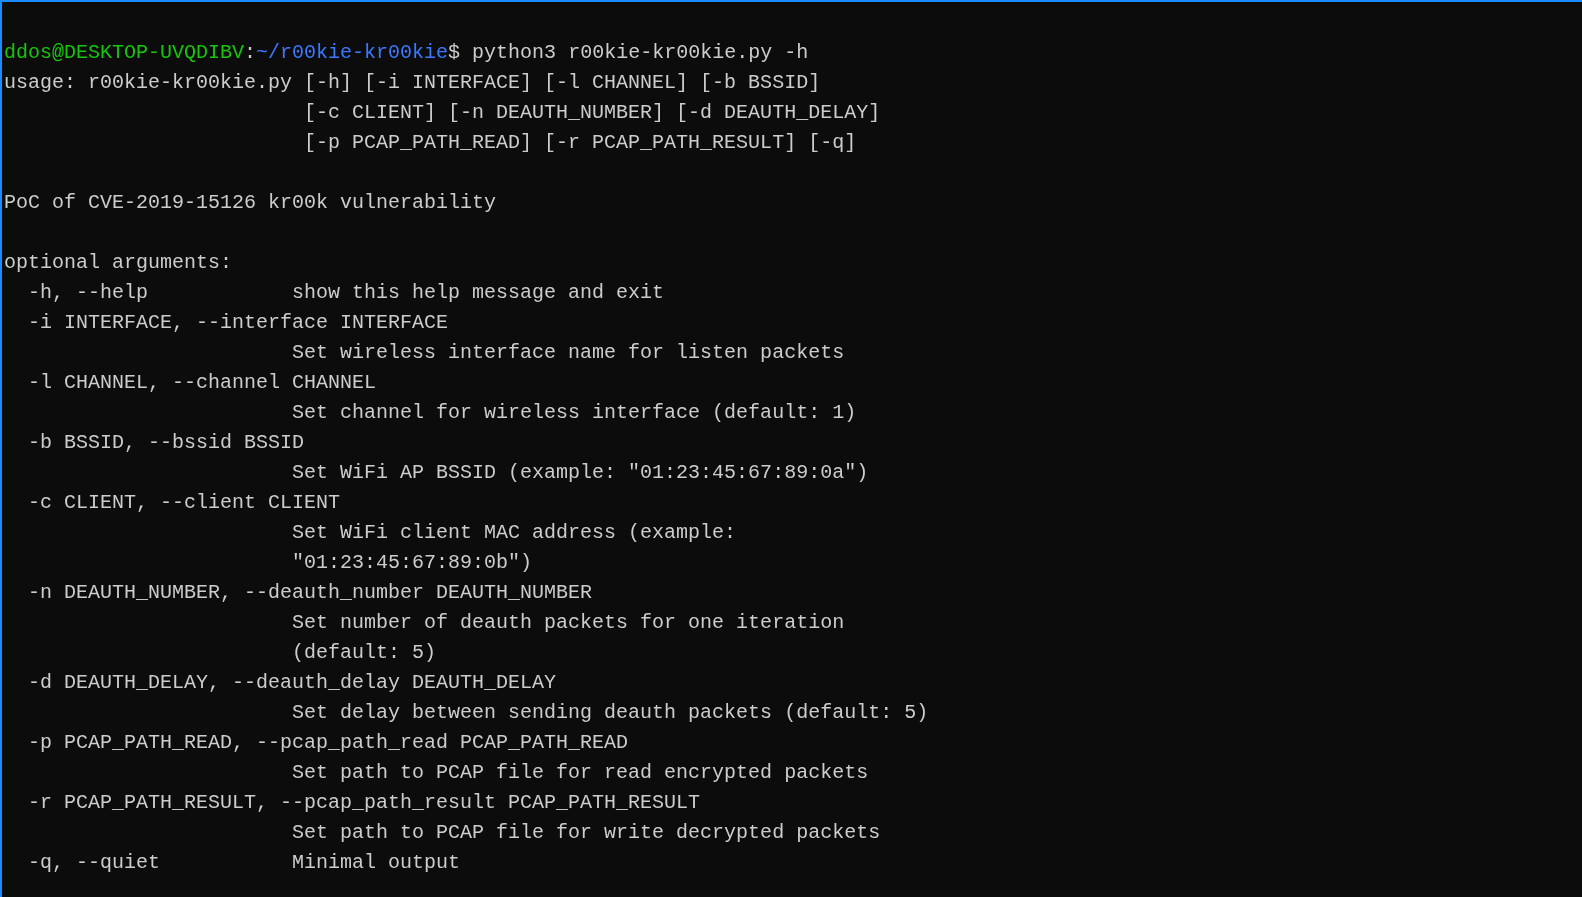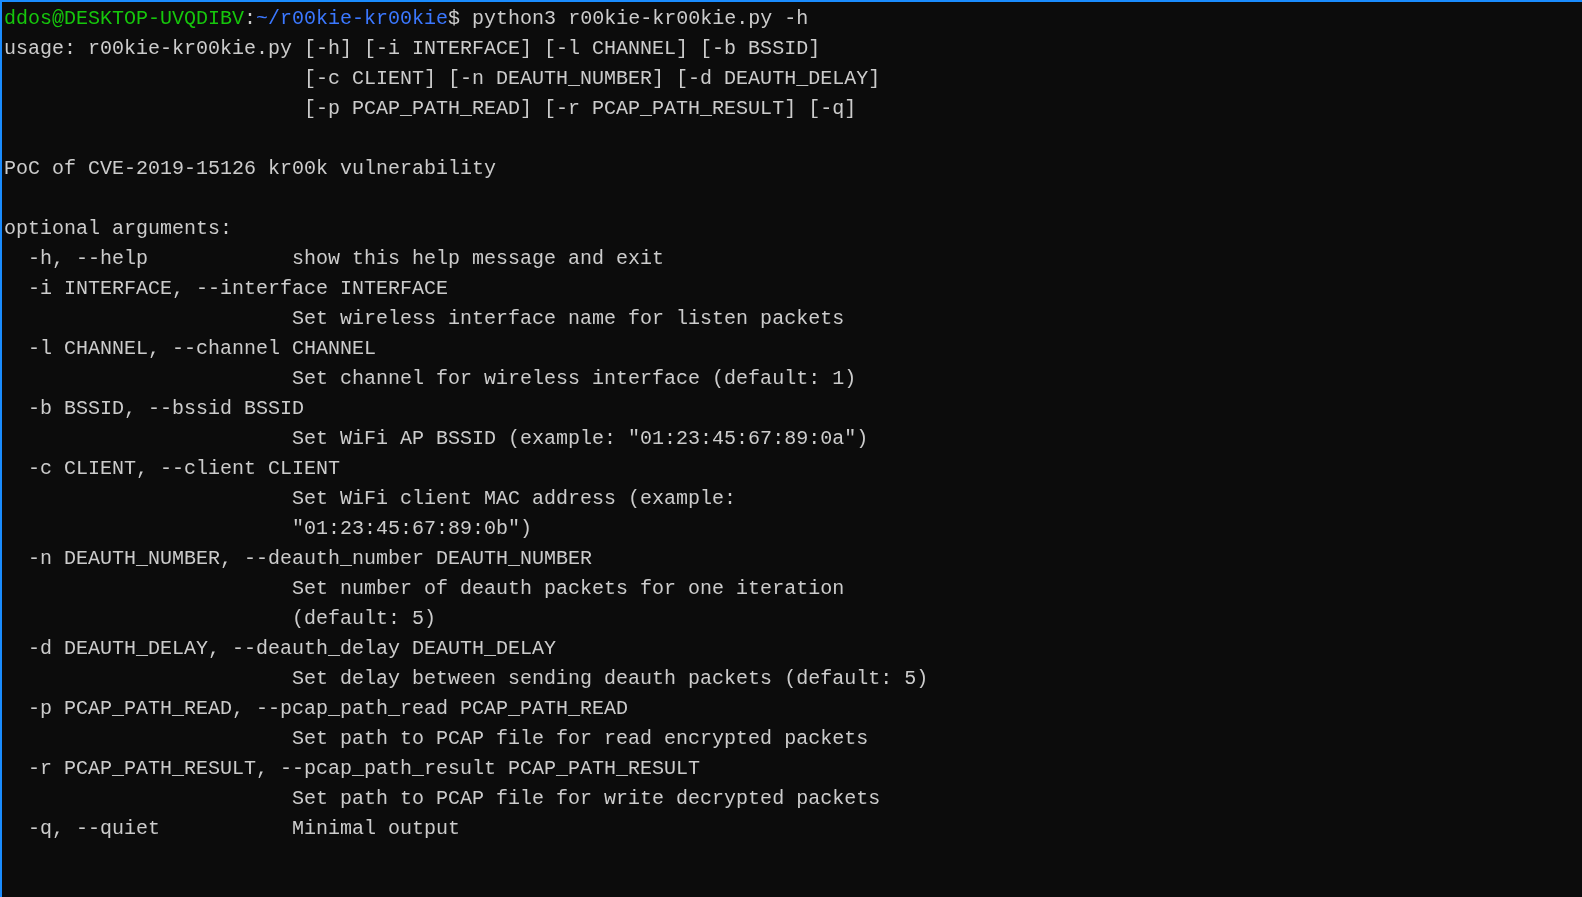--- a/index.html
+++ b/index.html
@@ -15,20 +15,21 @@
       color: #cccccc;
       border-left: 2px solid #1a8cff;
       border-top: 2px solid #1a8cff;
       height: 897px;
       width: 1582px;
       overflow: hidden;
       padding: 2px 0 0 2px;
     }
     .terminal {
       white-space: pre;
+      margin-top: 34px;
     }
     .prompt-user {
       color: #16c60c;
     }
     .prompt-path {
       color: #3b78ff;
     }
     .prompt-dollar {
       color: #cccccc;
     }

